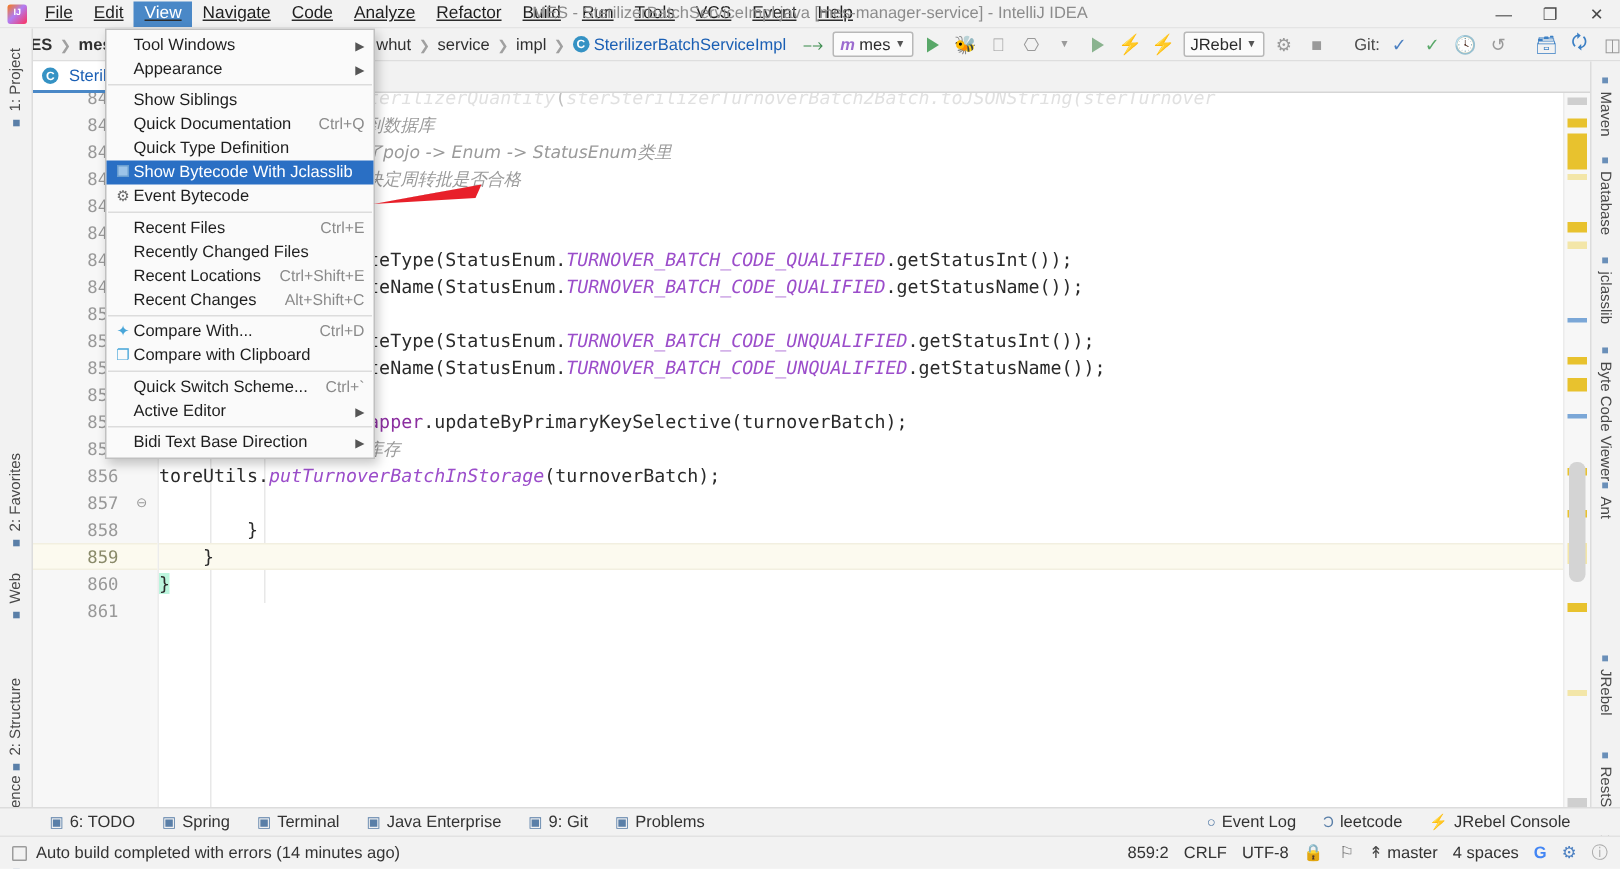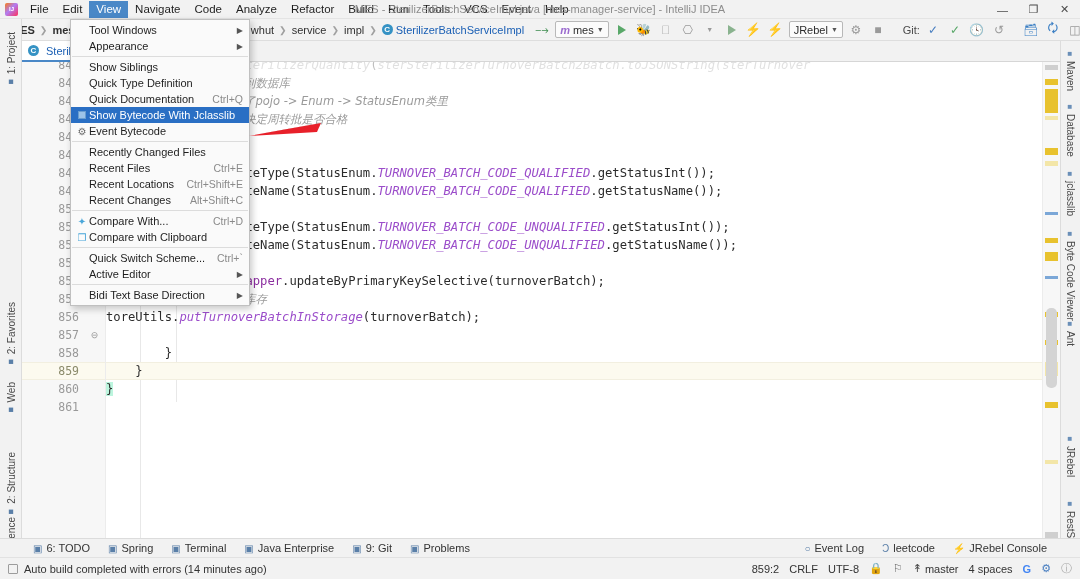--- a/index.html
+++ b/index.html
@@ -23,21 +23,21 @@
   .ij-logo {
     width: 13px; height: 13px; margin: 0 5px 0 5px;
     background: linear-gradient(135deg,#f97a12 0%,#b07ef4 45%,#fe315d 100%);
     border-radius: 2px; position: relative; flex: none;
   }
   .ij-logo:after{
     content:"IJ"; position:absolute; left:0; top:0; width:100%; height:100%;
     color:#fff; font-size:6px; font-weight:bold; display:flex;
     align-items:center; justify-content:center;
   }
-  .menubar { display: flex; align-items: center; height: 19px; }
+  .menubar { display: flex; align-items: center; height: 19px; text-decoration: underline; }
   .menubar .mi {
     padding: 2px 7px; font-size: 11.5px; color: #1e1e1e; height: 17px;
     display: flex; align-items: center; cursor: default; white-space: nowrap;
   }
   .menubar .mi.active { background: #4a88c7; color: #fff; }
   .win-title {
     position: absolute; left: 0; right: 0; text-align: center;
     font-size: 11px; color: #8c8c8c; pointer-events: none;
   }
   .win-btns { position: absolute; right: 0; top: 0; display: flex; height: 19px; }
@@ -480,44 +480,44 @@
         <span class="lbl">Appearance</span>
         <span class="subarw">▶</span>
       </div>
       <div class="msep"></div>
       <div class="mitem">
         <span class="ico"></span>
         <span class="lbl">Show Siblings</span>
       </div>
       <div class="mitem">
         <span class="ico"></span>
-        <span class="lbl">Quick Type Definition</span>
-      </div>
-      <div class="mitem">
-        <span class="ico"></span>
         <span class="lbl">Quick Documentation</span>
         <span class="sc">Ctrl+Q</span>
+      </div>
+      <div class="mitem">
+        <span class="ico"></span>
+        <span class="lbl">Quick Type Definition</span>
       </div>
       <div class="mitem sel">
         <span class="ico"><span style="display:inline-block;width:8px;height:8px;background:#9cc3e8;border:1px solid #6a9ed0;"></span></span>
         <span class="lbl">Show Bytecode With Jclasslib</span>
       </div>
       <div class="mitem">
         <span class="ico" style="color: rgb(106, 106, 106);">⚙</span>
         <span class="lbl">Event Bytecode</span>
       </div>
       <div class="msep"></div>
       <div class="mitem">
         <span class="ico"></span>
-        <span class="lbl">Recently Changed Files</span>
-      </div>
-      <div class="mitem">
-        <span class="ico"></span>
         <span class="lbl">Recent Files</span>
         <span class="sc">Ctrl+E</span>
+      </div>
+      <div class="mitem">
+        <span class="ico"></span>
+        <span class="lbl">Recently Changed Files</span>
       </div>
       <div class="mitem">
         <span class="ico"></span>
         <span class="lbl">Recent Locations</span>
         <span class="sc">Ctrl+Shift+E</span>
       </div>
       <div class="mitem">
         <span class="ico"></span>
         <span class="lbl">Recent Changes</span>
         <span class="sc">Alt+Shift+C</span>

